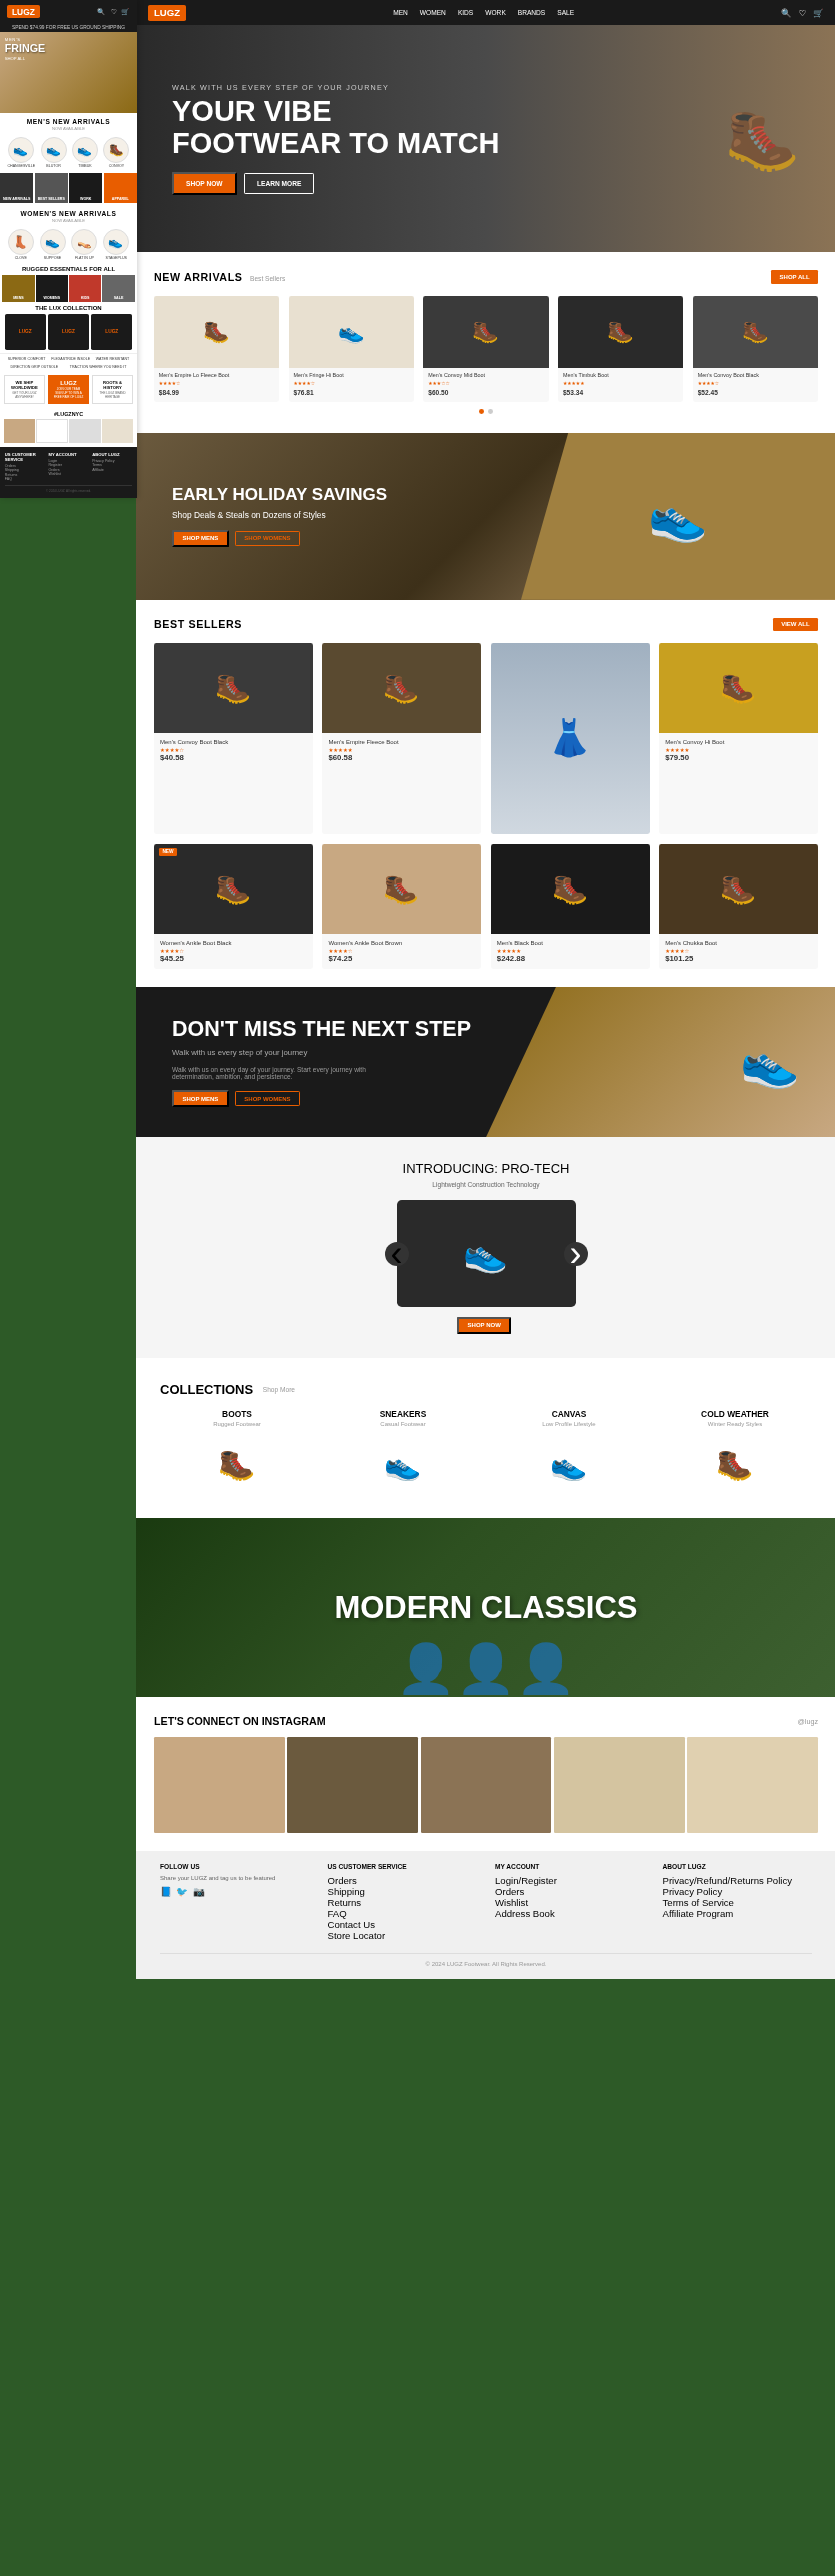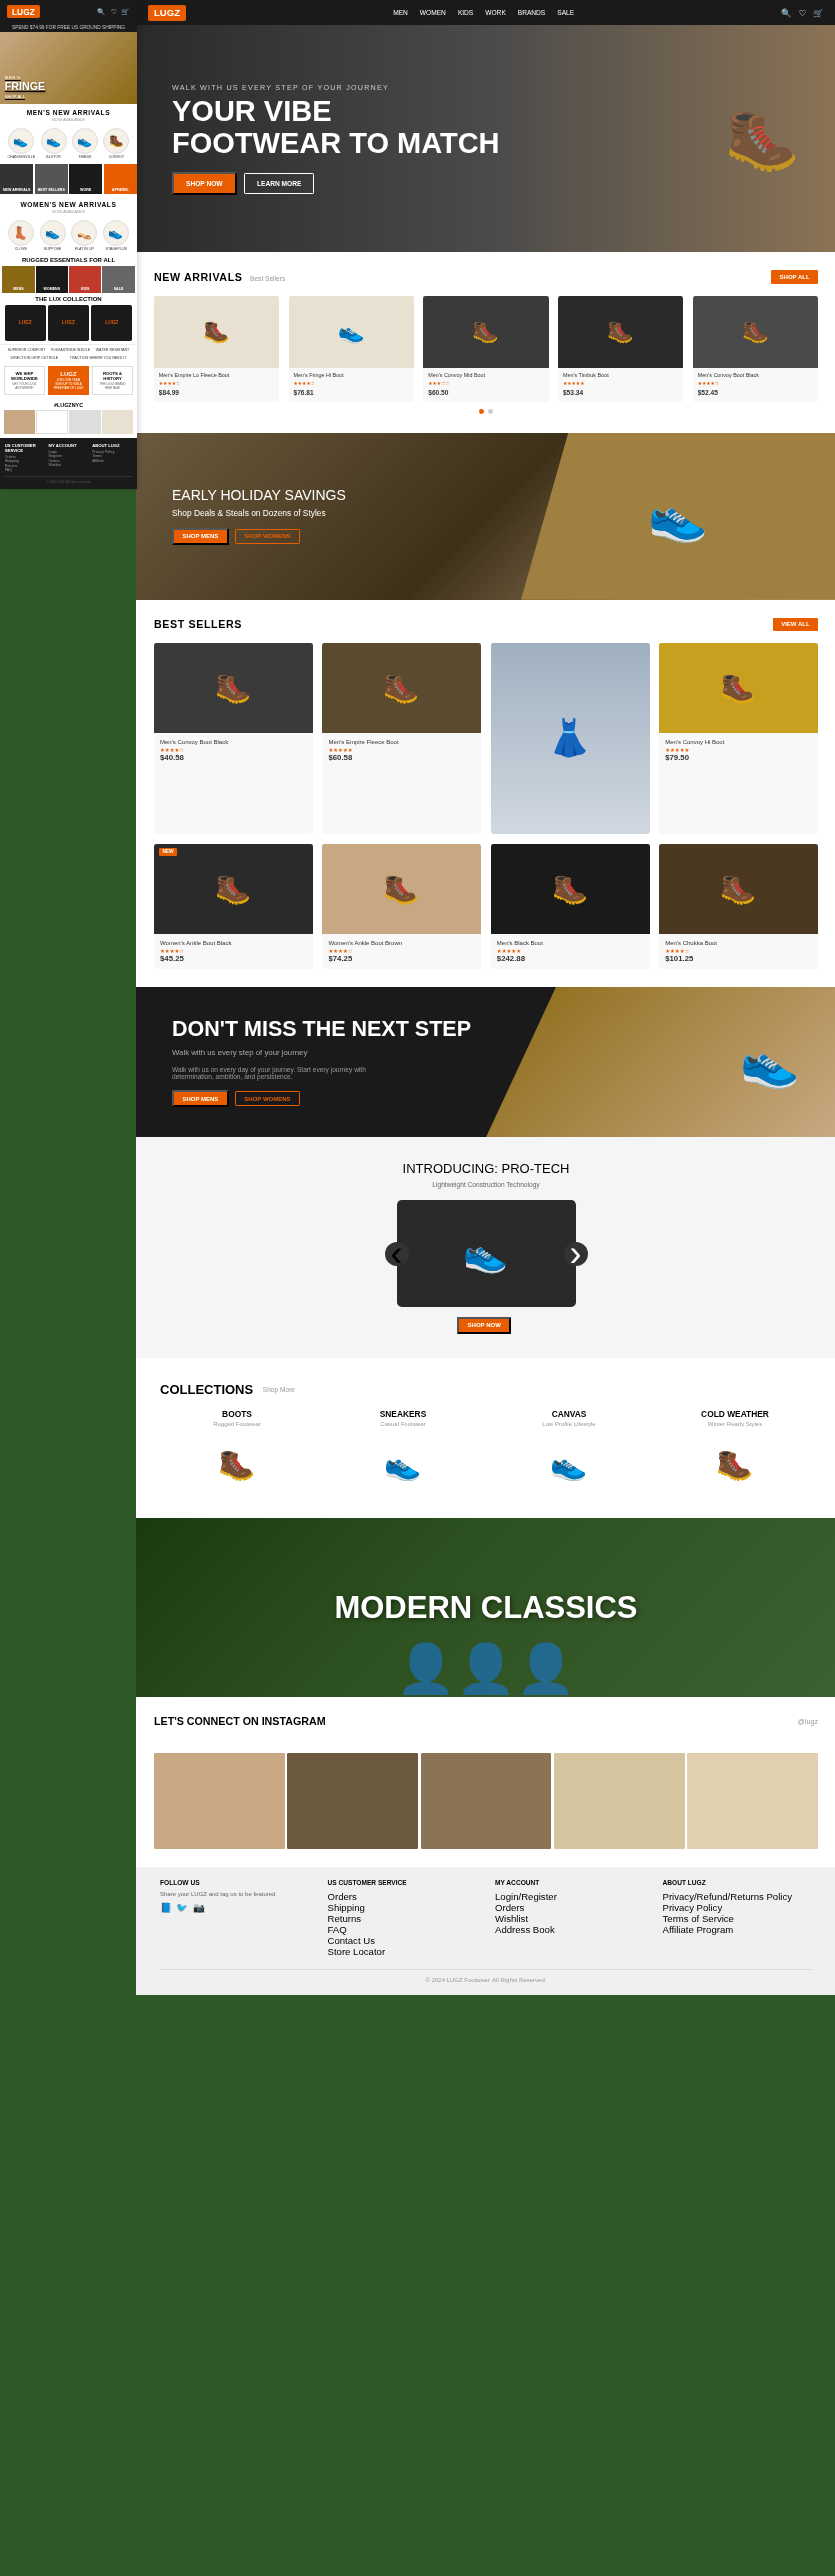--- a/index.html
+++ b/index.html
@@ -50,26 +50,24 @@
     .left-promo-bar {
       background: #1a1a1a;
       color: #ccc;
       font-size: 4.8px;
       text-align: center;
       padding: 1.8px;
     }
     .left-hero {
       position: relative;
       background: linear-gradient(135deg, #c8a882 0%, #8b6914 100%);
-      height: 72px;
+      height: 81px;
       overflow: hidden;
       display: flex;
-      align-items: flex-end;
       padding: 4.8px;
-      text-decoration: underline;
     }
     .left-hero-text {
       color: #fff;
       font-size: 10.7px;
       font-weight: 900;
       text-transform: uppercase;
       line-height: 1.1;
       text-shadow: 0.6px 0.6px 1.8px rgba(0,0,0,0.5);
     }
     .left-hero-sub {
@@ -370,22 +368,22 @@
       inset: 0;
       background: linear-gradient(135deg, #6b5a3e 0%, #3d3019 50%, #c8a882 100%);
     }
     .holiday-content {
       position: relative;
       z-index: 2;
       padding: 24px 36px;
       color: #fff;
     }
     .holiday-title {
-      font-size: 14px;
-      font-weight: 400;
+      font-size: 17px;
+      font-weight: 700;
       text-transform: uppercase;
       margin-bottom: 4.8px;
     }
     .holiday-sub {
       font-size: 8.4px;
       margin-bottom: 9.6px;
     }
 
     .best-sellers-section {
       padding: 18px;
@@ -549,21 +547,21 @@
     }
 
     .instagram-section {
       padding: 18px 18px;
       background: #fff;
     }
     .instagram-header {
       display: flex;
       align-items: center;
       justify-content: space-between;
-      margin-bottom: 26px;
+      margin-bottom: 10px;
     }
     .instagram-title {
       font-size: 10.7px;
       font-weight: bold;
       text-transform: uppercase;
     }
     .instagram-handle { color: #999; font-size: 7.2px; }
     .instagram-grid {
       display: grid;
       grid-template-columns: repeat(5, 1fr);

